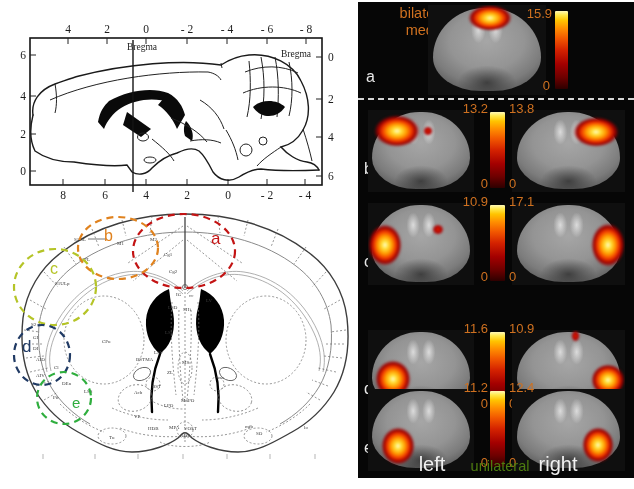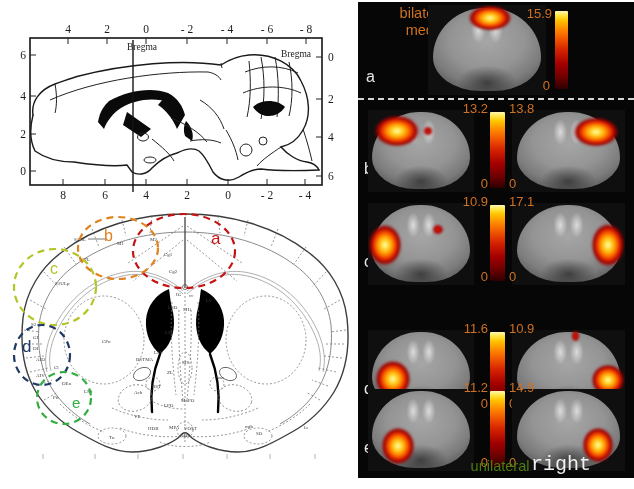--- a/index.html
+++ b/index.html
@@ -55,21 +55,21 @@
   .vmin-r{left:151px;top:70px;}
   .r-letter{left:6px;top:54px;}
   .divider{position:absolute;left:0;top:96px;width:276px;border-top:2px dashed #d4d4d4;}
   .pa-tile{left:70px;top:3px;width:118px;height:90px;}
   .pa-bar{left:197px;top:9px;width:13px;height:78px;}
   .pa-max{left:156px;top:4px;width:38px;text-align:right;}
   .pa-min{left:174px;top:76px;width:18px;text-align:right;}
   .pa-letter{left:8px;top:66px;}
   .pa-head{position:absolute;left:16px;top:3px;width:106px;text-align:center;font-size:14.5px;line-height:17px;color:#cf7120;}
   .f-left,.f-right{position:absolute;top:451px;font-size:20px;color:#f0f0f0;text-align:center;width:54px;}
-  .f-left{left:47px;}.f-right{left:173px;font-family:Liberation Mono, monospace;}
+  .f-left{left:47px;}.f-right{left:173px;}
   .f-uni{position:absolute;left:100px;top:456px;width:84px;text-align:center;font-size:14.5px;color:#4d7c0f;}
 </style>
 </head>
 <body>
 
 <svg id="sagittal" width="360" height="200" viewBox="0 0 360 200">
   <rect x="30" y="38" width="292" height="147" class="sag-frame"></rect>
   <g>
     <path class="sag-line" d="M33,115 C31,102 39,90 55,84 C64,81 71,78 79,76 C126,64 181,59 221,65 C227,61 238,56 249,55 C272,53 293,64 301,81 C310,98 311,116 303,130 C298,139 290,145 281,147 C287,154 297,161 307,162 C313,163 317,166 319,170"></path>
     <path class="sag-line" d="M33,115 C30,127 30,141 35,151 C46,159 60,162 74,162 C94,165 113,167 127,165 L132,172 C139,176 147,174 152,168 C159,161 169,155 177,153 C185,149 193,147 199,151 C205,156 209,164 213,172 C219,180 229,183 239,177 C247,172 253,169 261,169 C277,171 297,171 319,170"></path>
@@ -363,20 +363,21 @@
     <div class="tile t-left">
           <div class="brain"></div>
           <div class="hs main" style="left: 12%; top: 46%; width: 34px; height: 38px;"></div>
         </div>
     <div class="bar r-bar"></div>
     <div class="tile t-right">
           <div class="brain"></div>
           <div class="hs main" style="left: 62%; top: 46%; width: 32px; height: 36px;"></div>
         </div>
     <div class="val vmax-l">11.2</div>
-    <div class="val vmax-r">14.9</div>
+    <div class="val vmax-r">12.4</div>
     <div class="val vmin-l">0</div>
     <div class="val vmin-r">0</div>
   </div>
     </div>
+  <div class="f-left">left</div>
   <div class="f-uni">unilateral</div>
   <div class="f-right">right</div>
 </div>
 
 </body></html>

